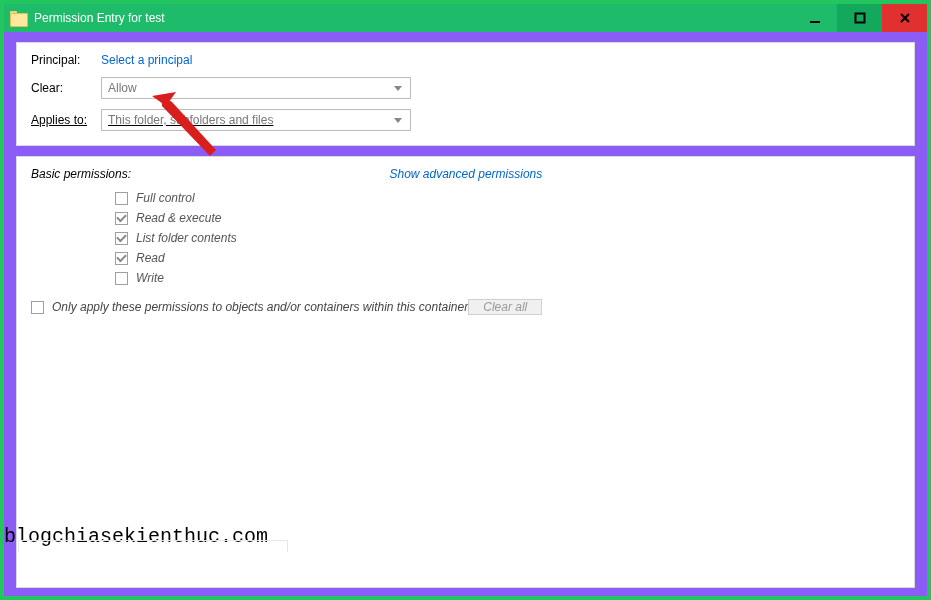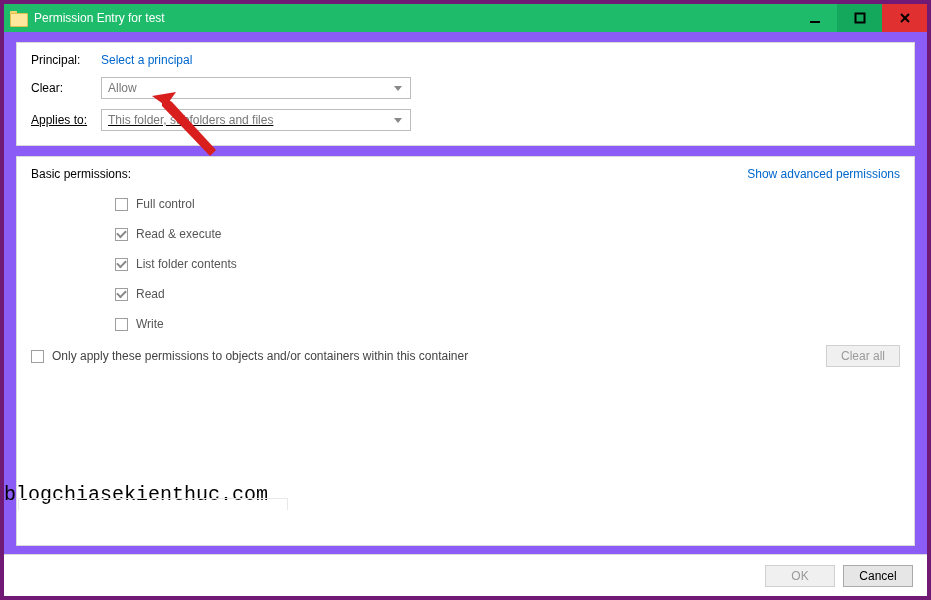--- a/index.html
+++ b/index.html
@@ -9,21 +9,21 @@
   color: #000;
   background: #fff;
   width: 931px;
   height: 600px;
   overflow: hidden;
   position: relative;
 }
 .window {
   width: 931px;
   height: 600px;
-  border: 4px solid #701a75;
+  border: 4px solid #22c55e;
   background: #fff;
   display: flex;
   flex-direction: column;
 }
 .titlebar {
   height: 28px;
   background: #1dbb6a;
   display: flex;
   align-items: center;
   padding-left: 6px;
@@ -133,21 +133,20 @@
 .section-header .left { color: #000; }
 
 .perm-list {
   margin-left: 84px;
 }
 .perm-item {
   display: flex;
   align-items: center;
   margin-bottom: 6px;
   color: #555;
-  margin-top: 16px;
 }
 .checkbox {
   width: 13px;
   height: 13px;
   border: 1px solid #9e9e9e;
   background: #fff;
   margin-right: 8px;
   display: inline-flex;
   align-items: center;
   justify-content: center;
@@ -167,21 +166,21 @@
 .only-apply-row {
   display: flex;
   align-items: center;
   margin-top: 14px;
   color: #444;
 }
 .only-apply-row .spacer { flex: 1; }
 
 .btn {
   min-width: 70px;
-  height: 22px;
+  height: 16px;
   border: 1px solid #a9a9a9;
   background: #e6e6e6;
   color: #000;
   font-size: 12px;
   display: inline-flex;
   align-items: center;
   justify-content: center;
   padding: 0 14px;
   cursor: pointer;
 }
@@ -215,21 +214,22 @@
 
 .arrow {
   position: absolute;
   left: 140px;
   top: 56px;
   pointer-events: none;
 }
 .perm-panel {
   flex: 1;
   display: flex;
-  flex-direction: column;
+  flex-direction: row;
+  font-style: italic;
 }
 .perm-panel-body { flex: 0 0 auto; }
 .perm-panel-pad { flex: 1; }
 .ghost-line {
   position: absolute;
   left: 14px;
   bottom: 44px;
   width: 270px;
   border-top: 1px solid #e8e8e8;
   border-left: 1px solid #e8e8e8;
@@ -331,18 +331,14 @@
     <svg class="arrow" width="90" height="80">
       <defs>
         <marker id="arrhead" markerWidth="1" markerHeight="1" refX="0" refY="0"></marker>
       </defs>
       <polygon points="8,8 32,4 22,18" fill="#d91e1e"></polygon>
       <polygon points="18,8 28,14 72,62 66,68 18,18" fill="#d91e1e"></polygon>
     </svg>
 
   </div>
 
-  <div class="footer">
-    <span class="btn disabled">OK</span>
-    <span class="btn">Cancel</span>
-  </div>
 
 </div>
 
 </body></html>

